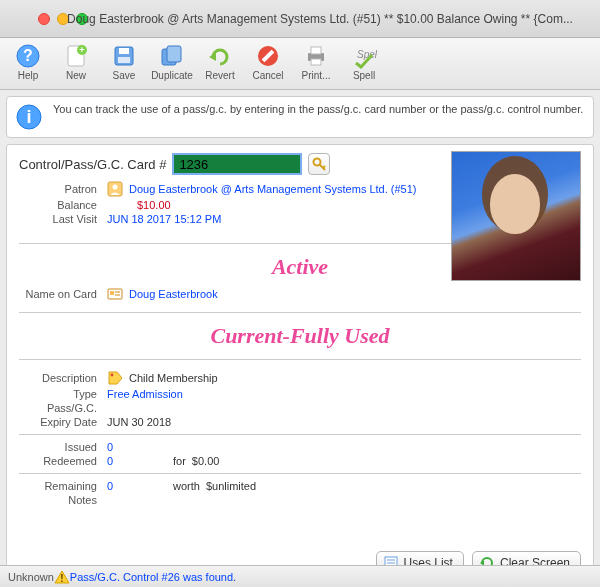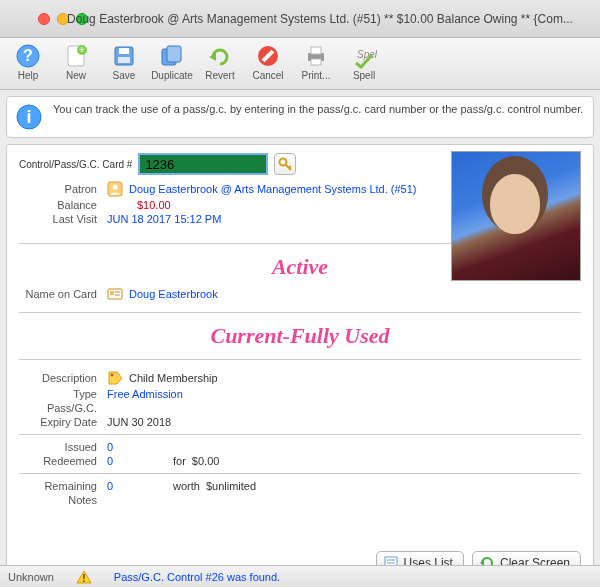--- a/index.html
+++ b/index.html
@@ -79,21 +79,21 @@
     border:1px solid #ccc;
     border-radius:3px;
     padding:8px 12px 10px 12px;
     height:440px;
     position:relative;
   }
   .val{font-size:11px;}
   .link{color:#0645ff;}
   .red{color:#d0021b;margin-left:30px;}
   .cardline{display:flex;align-items:center;gap:6px;margin-bottom:6px;}
-  .cardline .biglbl{font-size:10px;color:#333;}
+  .cardline .biglbl{font-size:13px;color:#333;}
   .cardinput{
     width:130px;height:22px;
     border:2px solid #7aaef0;
     background:#15803d;
     padding:0 5px;
     font-size:13px;
     outline:none;
   }
   .keybtn{
     width:22px;height:22px;border:1px solid #b6b6b6;border-radius:4px;
@@ -151,21 +151,21 @@
   
   .status{
     position:absolute;
     left:0;right:0;bottom:0;
     height:22px;
     background:linear-gradient(#f3f3f3,#e2e2e2);
     border-top:1px solid #bcbcbc;
     display:flex;align-items:center;
     padding:0 8px;
     font-size:11px;
-    gap:22px;
+    gap:0;
     color:#555;
   }
   .status .found{color:#0645ff;}
   .personicon{display:inline-flex;width:16px;height:16px;}
 </style>
 </head>
 <body>
 
 <div class="titlebar">
   <div class="traffic">

